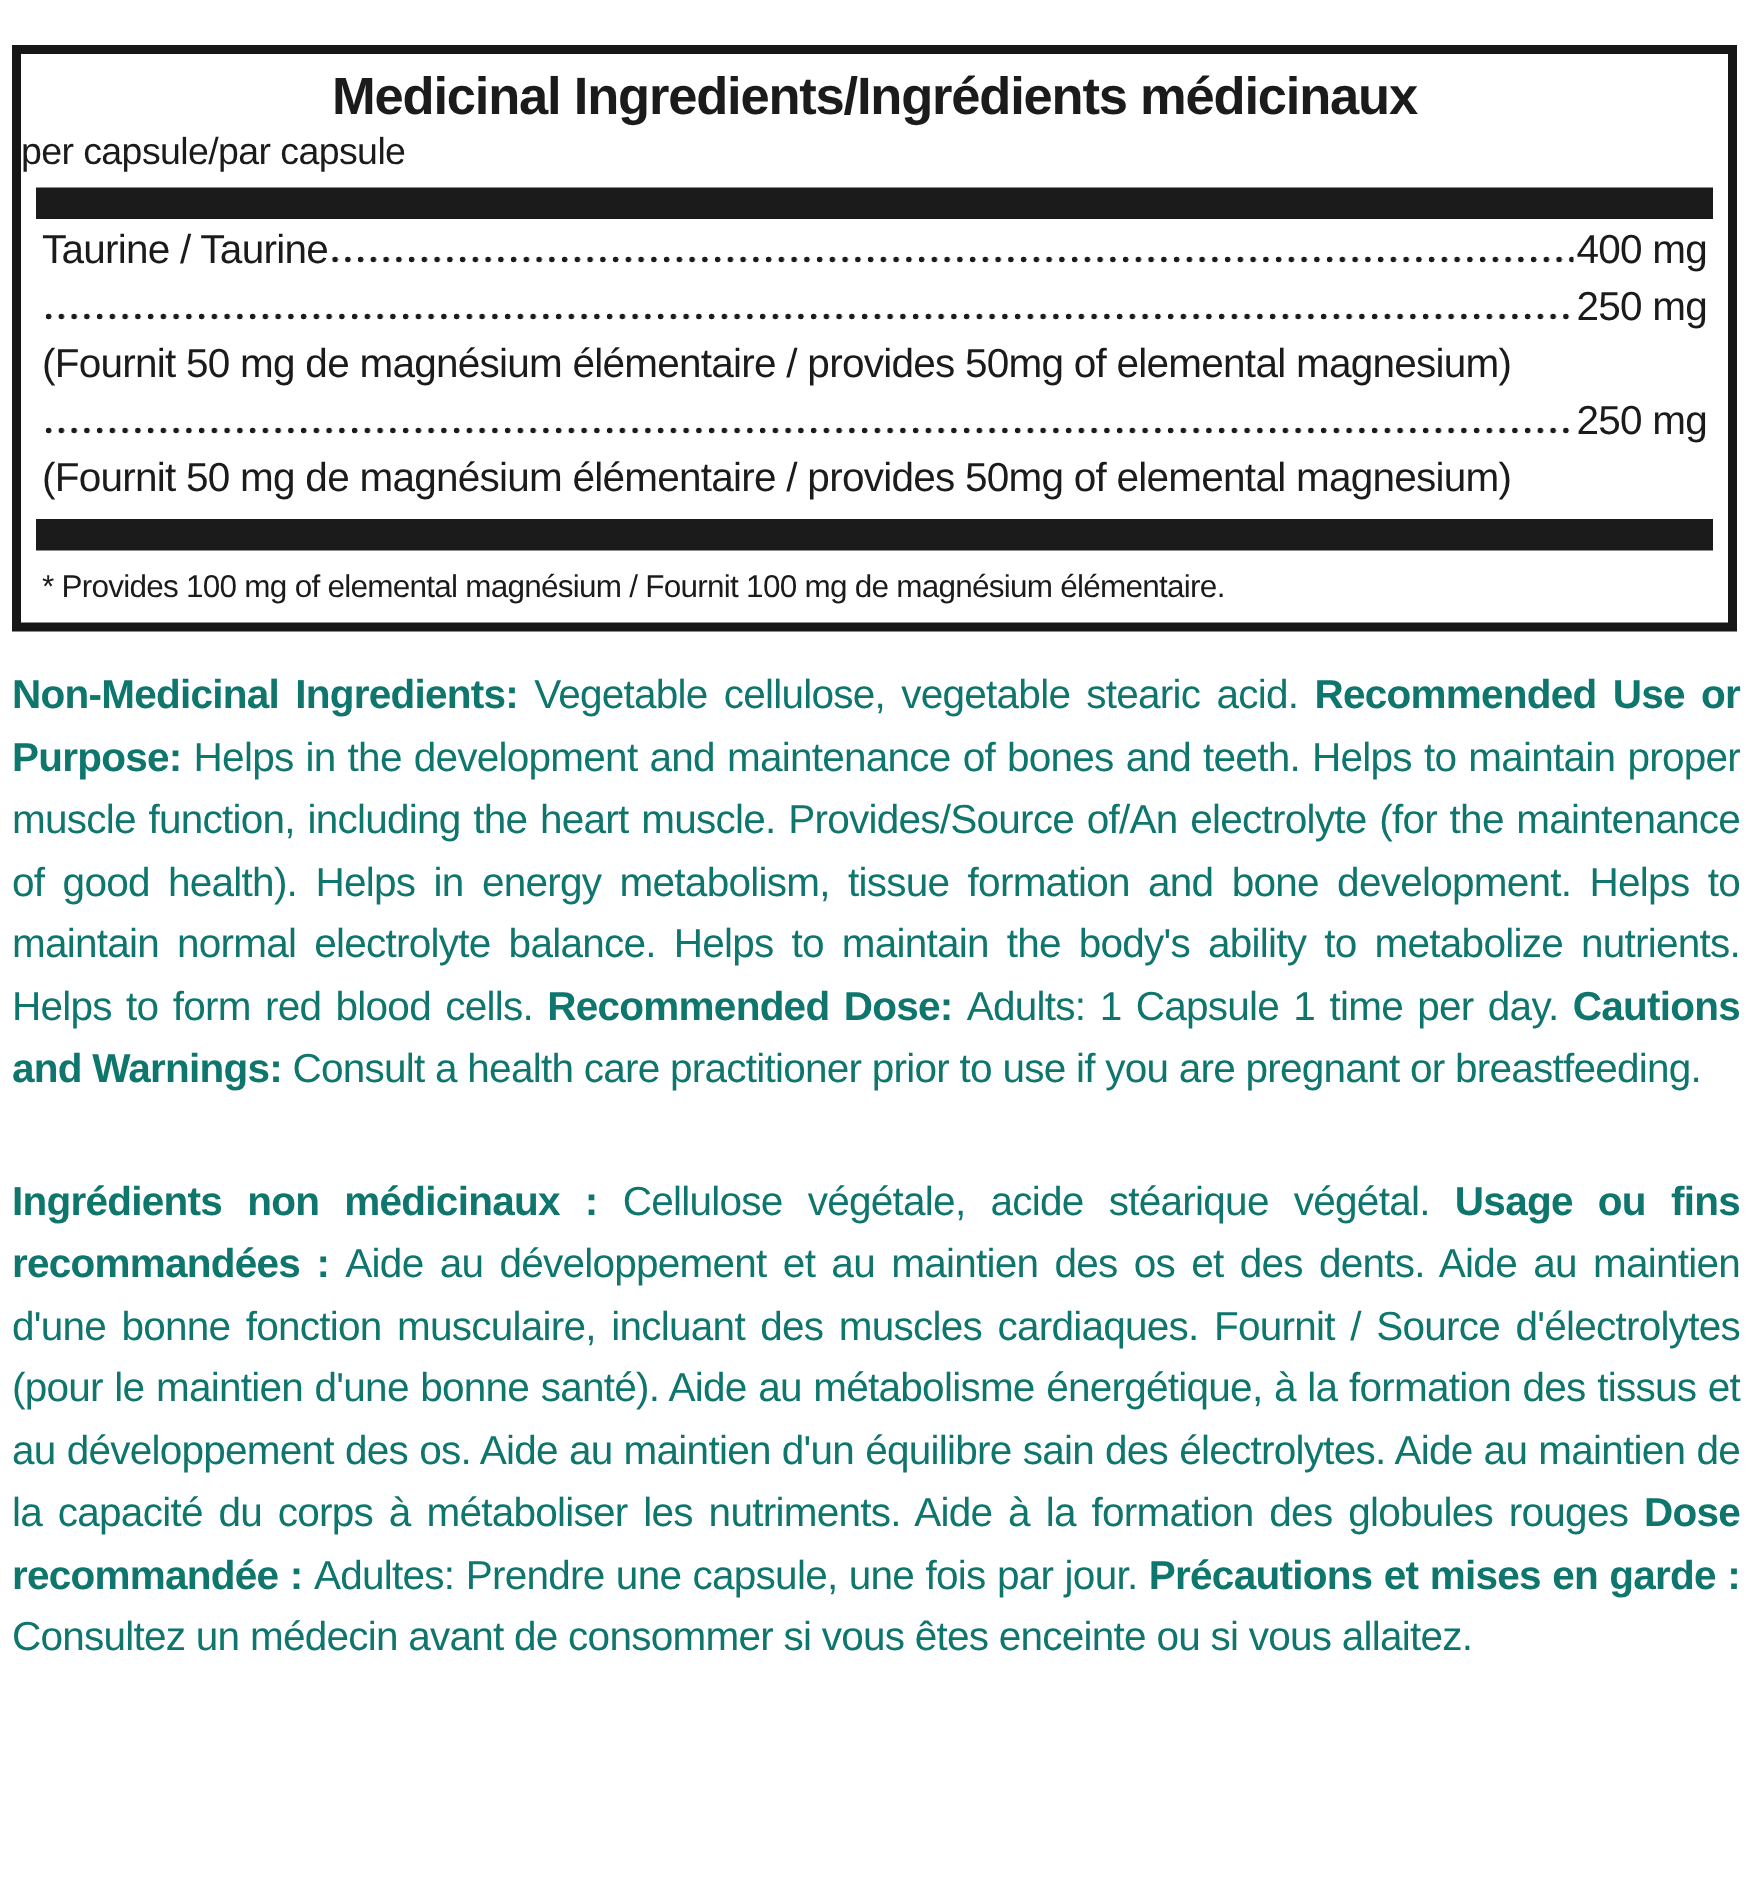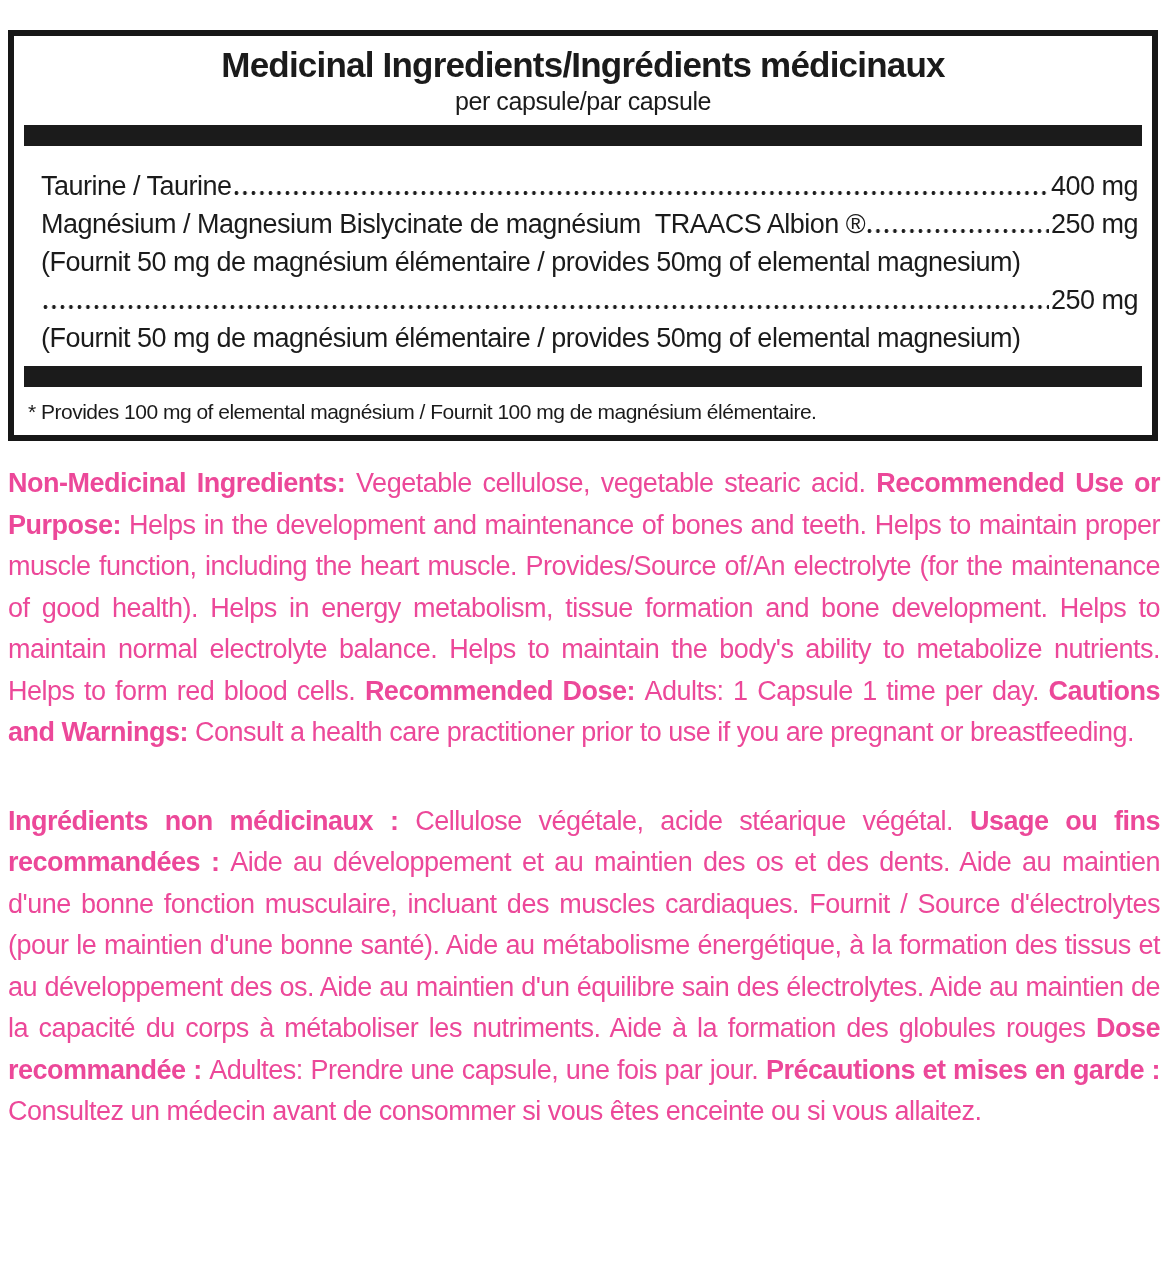--- a/index.html
+++ b/index.html
@@ -29,32 +29,31 @@
     font-size: 35px;
     font-weight: bold;
     letter-spacing: -0.8px;
     text-align: center;
     margin-top: 9px;
     line-height: 40px;
   }
   .panel-subtitle {
     font-size: 25px;
     letter-spacing: -0.4px;
-    text-align: center;
+    text-align: left;
     margin: 2px 0 10px 0;
     line-height: 28px;
   }
   .bar {
     height: 21px;
     background: #1b1b1b;
     margin: 0 10px;
   }
   .rows {
-    margin: 21px 0 9px 0;
-    padding-left: 13px;
+    margin: 1px 0 9px 0;
   }
   .row {
     display: flex;
     align-items: baseline;
     padding: 0 14px;
     font-size: 27px;
     letter-spacing: -0.5px;
     line-height: 38px;
   }
   .row-name { white-space: nowrap; }
@@ -77,21 +76,21 @@
     padding: 0 14px;
     margin: 9px 0 7px 0;
   }
   
   .body-text {
     font-size: 27px;
     letter-spacing: -0.5px;
     line-height: 41.5px;
     text-align: justify;
     margin: 22px 9px 0 8px;
-    color: #ec4899;
+    color: #0f766e;
   }
   .body-text.fr { margin-top: 47px; }
   .b { font-weight: bold; }
 </style>
 </head>
 <body>
 
 <div class="page">
 
   <div class="panel">
@@ -99,21 +98,20 @@
     <div class="panel-subtitle">per capsule/par capsule</div>
     <div class="bar"></div>
 
     <div class="rows">
       <div class="row">
         <span class="row-name">Taurine / Taurine</span>
         <span class="leader"></span>
         <span class="row-amount">400 mg</span>
       </div>
       <div class="row">
-        <span class="row-name">Magnésium / Magnesium Bislycinate de magnésium &nbsp;TRAACS Albion&nbsp;®</span>
         <span class="leader"></span>
         <span class="row-amount">250 mg</span>
       </div>
       <div class="row">
         <span class="row-name wrap">(Fournit 50 mg de magnésium élémentaire / provides 50mg of elemental magnesium)</span>
       </div>
       <div class="row">
         <span class="leader"></span>
         <span class="row-amount">250 mg</span>
       </div>

